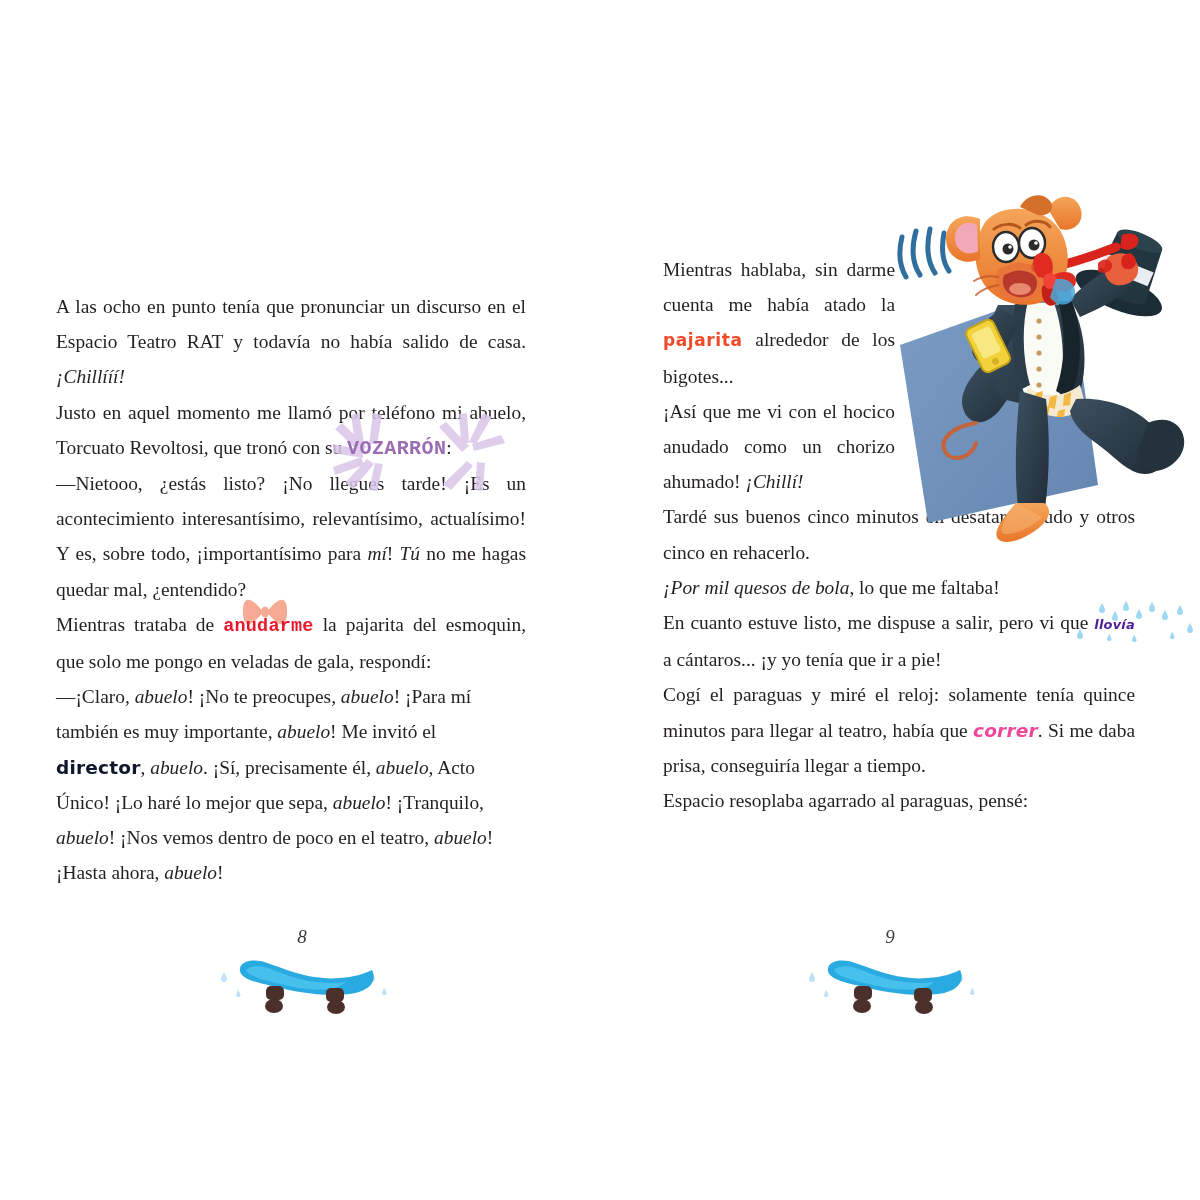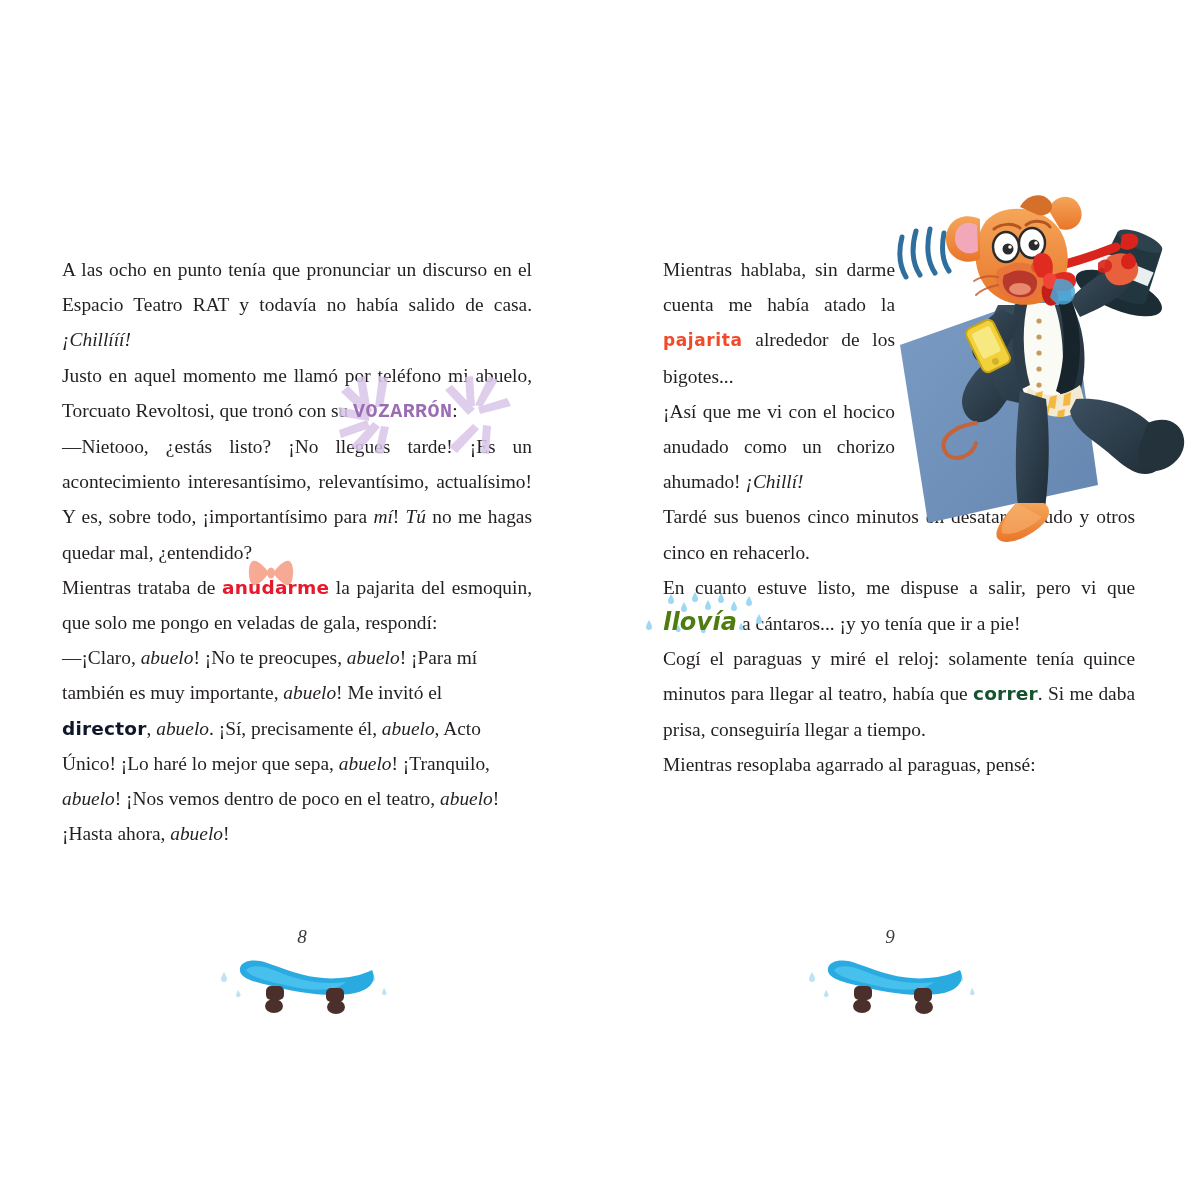--- a/index.html
+++ b/index.html
@@ -21,44 +21,44 @@
   .col{
     position:absolute;
     top:252px;
     font-family:"Liberation Serif", serif;
     font-size:19.4px;
     line-height:35.2px;
     color:#231f20;
     text-align:justify;
     -webkit-hyphens:none;hyphens:none;
   }
-  .col-left{ left:62px;  width:470px; }
+  .col-left{ left:56px;  width:470px;margin-top:37px; }
   .col-right{ left:663px; width:472px; }
 
   .col p{ margin:0; text-indent:0; }
   .col p.last-left{ text-align:left; }
 
   
   .narrow{ width:232px; }
 
   .ital{ font-style:italic; }
 
   
   .kw{
     font-family:"DejaVu Sans", sans-serif;
     font-weight:bold;
     position:relative;
     white-space:nowrap;
   }
   .kw-vozarron{ color:#9a6cb4; font-size:20px; letter-spacing:.4px;font-family:Liberation Mono, monospace; }
-  .kw-anudarme{ color:#e8192c; font-size:18.5px; letter-spacing:.2px; }
+  .kw-anudarme{ color:#e8192c; font-size:18.5px; letter-spacing:.2px;font-family:Liberation Mono, monospace; }
   .kw-director{ color:#0f172a; font-size:18.5px; letter-spacing:.2px; }
   .kw-pajarita{ color:#f04a29; font-size:17px; letter-spacing:.6px; }
-  .kw-llovia{ color:#4d7c0f; font-size:24px; font-style:italic; letter-spacing:.2px; }
-  .kw-correr{ color:#14532d; font-size:18.5px; letter-spacing:.2px; }
+  .kw-llovia{ color:#4c1d95; font-size:13px; font-style:italic; letter-spacing:.2px; }
+  .kw-correr{ color:#ec4899; font-size:18.5px; font-style:italic; letter-spacing:.2px; }
 
   .kw span.txt{ position:relative; z-index:3; }
 
   
   .burst{
     position:absolute; z-index:1; pointer-events:none;
     left:-14px; top:-24px; width:240px; height:78px;
   }
   
   .bowtie{
@@ -142,41 +142,42 @@
   </div>
 
   <div class="col col-right">
 
     <p class="narrow">Mientras hablaba, sin darme cuenta me había atado la <span class="kw kw-pajarita"><span class="txt">pajarita</span></span> alrededor de los bigotes...</p>
 
     <p class="narrow">¡Así que me vi con el hocico anudado como un chorizo ahumado! <span class="ital">¡Chillí!</span></p>
 
     <p>Tardé sus buenos cinco minutos en desatar el nudo y otros cinco en rehacerlo.</p>
 
+    <p><span class="ital">¡Por mil quesos de bola</span>, lo que me faltaba!</p>
 
     <p>En cuanto estuve listo, me dispuse a salir, pero vi que <span class="kw kw-llovia"><svg class="drops" viewBox="0 0 150 46">
             <g fill="#9fd8f2">
               <path d="M12,30 c0,0 -3,5 -3,7 a3,3 0 0 0 6,0 c0,-2 -3,-7 -3,-7z"></path>
               <path d="M34,4 c0,0 -3,5 -3,7 a3,3 0 0 0 6,0 c0,-2 -3,-7 -3,-7z"></path>
               <path d="M47,12 c0,0 -3,5 -3,7 a3,3 0 0 0 6,0 c0,-2 -3,-7 -3,-7z"></path>
               <path d="M58,2 c0,0 -3,5 -3,7 a3,3 0 0 0 6,0 c0,-2 -3,-7 -3,-7z"></path>
               <path d="M71,10 c0,0 -3,5 -3,7 a3,3 0 0 0 6,0 c0,-2 -3,-7 -3,-7z"></path>
               <path d="M84,3 c0,0 -3,5 -3,7 a3,3 0 0 0 6,0 c0,-2 -3,-7 -3,-7z"></path>
               <path d="M97,11 c0,0 -3,5 -3,7 a3,3 0 0 0 6,0 c0,-2 -3,-7 -3,-7z"></path>
               <path d="M112,6 c0,0 -3,5 -3,7 a3,3 0 0 0 6,0 c0,-2 -3,-7 -3,-7z"></path>
               <path d="M41,35 c0,0 -2,4 -2,5.5 a2.4,2.4 0 0 0 4.6,0 c0,-1.5 -2.3,-5.5 -2.3,-5.5z"></path>
               <path d="M66,36 c0,0 -2,4 -2,5.5 a2.4,2.4 0 0 0 4.6,0 c0,-1.5 -2.3,-5.5 -2.3,-5.5z"></path>
               <path d="M104,33 c0,0 -2,4 -2,5.5 a2.4,2.4 0 0 0 4.6,0 c0,-1.5 -2.3,-5.5 -2.3,-5.5z"></path>
               <path d="M122,24 c0,0 -3,5 -3,7 a3,3 0 0 0 6,0 c0,-2 -3,-7 -3,-7z"></path>
             </g>
           </svg><span class="txt">llovía</span></span> a cántaros... ¡y yo tenía que ir a pie!</p>
 
     <p>Cogí el paraguas y miré el reloj: solamente tenía quince minutos para llegar al teatro, había que <span class="kw kw-correr"><span class="txt">correr</span></span>. Si me daba prisa, conseguiría llegar a tiempo.</p>
 
-    <p>Mientras resoplaba agarrado al paraguas, pensé:</p>
+    <p>Espacio resoplaba agarrado al paraguas, pensé:</p>
   </div>
 
   <svg class="illus" viewBox="0 0 320 365">
     <defs>
       <linearGradient id="panelG" x1="0" y1="0" x2="1" y2="1">
         <stop offset="0" stop-color="#7b9cc4"></stop>
         <stop offset="1" stop-color="#6486b0"></stop>
       </linearGradient>
       <linearGradient id="furG" x1="0" y1="0" x2="0" y2="1">
         <stop offset="0" stop-color="#f5a559"></stop>

